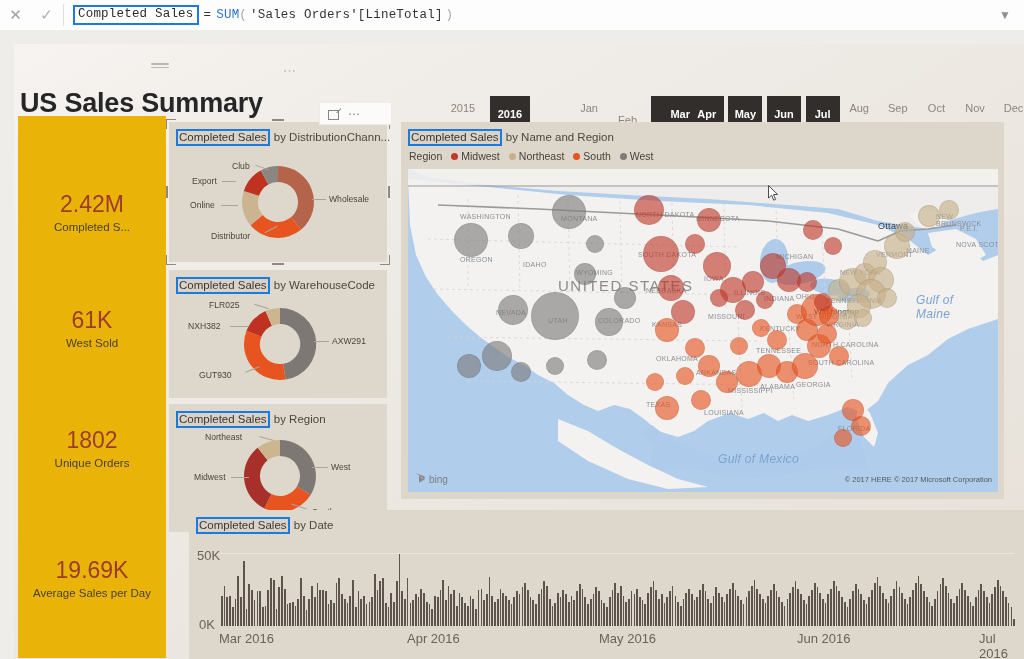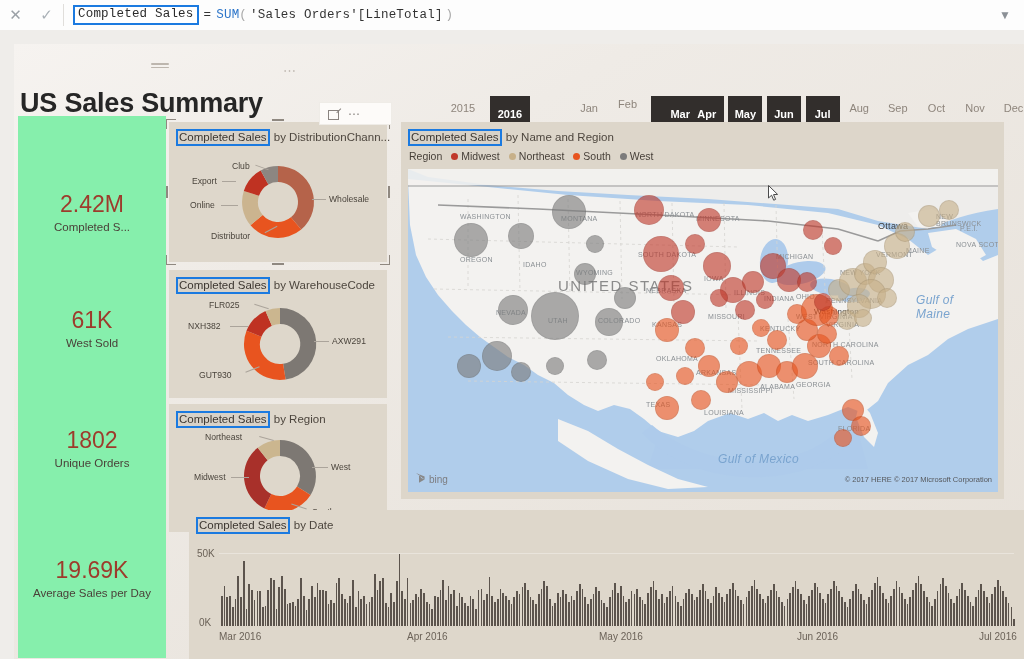--- a/index.html
+++ b/index.html
@@ -62,21 +62,21 @@
   }
 
   
   .vhandle{position:absolute;width:18px;height:8px;}
   .vhandle i{display:block;height:1.5px;background:#bdb6ae;margin-top:2px;border-radius:1px;}
   .vdots{position:absolute;color:#b8b1a9;font-size:13px;letter-spacing:1px;line-height:8px;}
 
   
   .kpi-panel{
     position:absolute;left:4px;top:72px;width:148px;height:542px;
-    background:#86efac;
+    background:#eab308;
   }
   .kpi{position:absolute;left:0;width:148px;text-align:center;}
   .kpi .val{font-size:23px;color:#9d3b2c;line-height:28px;font-weight:400;}
   .kpi .lab{font-size:11.5px;color:#4a4139;margin-top:3px;}
 
   
   .visual{position:absolute;background:#ded7cb;}
   .vheader{position:absolute;left:7px;top:5px;right:4px;height:16px;}
   .vtitle{
     font-size:11.5px;color:#4d463e;white-space:nowrap;
@@ -129,21 +129,21 @@
   .attr{position:absolute;right:6px;bottom:8px;font-size:7.5px;color:#56585c;white-space:nowrap;}
   .geo{position:absolute;font-size:7px;color:#8a8f93;letter-spacing:.3px;white-space:nowrap;}
   .geo.city{color:#3c3c3c;font-size:9px;}
   .geo.water{color:#7aa4cf;font-style:italic;font-size:12px;}
   .geo.big{font-size:15px;color:#8b8b8b;letter-spacing:1.5px;}
   .bub{position:absolute;border-radius:50%;}
 
   
   .bars{position:absolute;}
   .bar{position:absolute;bottom:0;background:#5c544d;}
-  .axlab{position:absolute;font-size:10px;color:#6b6258;}
+  .axlab{position:absolute;font-size:13px;color:#6b6258;}
   .gridline{position:absolute;height:1px;background:#e9e4dc;}
 
   .cursor{position:absolute;width:11px;height:17px;pointer-events:none;}
 </style>
 </head>
 <body>
 
 <div class="app">
 
   <div class="formula-bar">
@@ -191,21 +191,21 @@
         </div>
       </div>
 
       <div id="year-slicer">
           <div class="sl" style="left: 434px; top: 56px; width: 30px; height: 16px;">2015</div>
           <div class="sl on" style="left: 476px; top: 52px; width: 40px; height: 36px;">2016</div>
         </div>
 
       <div id="month-slicer">
           <div class="sl" style="left: 560px; top: 56px; width: 30px; height: 16px;">Jan</div>
-          <div class="sl" style="left: 598.6px; top: 52px; width: 30px; height: 16px;">Feb</div>
+          <div class="sl" style="left: 598.6px; top: 68px; width: 30px; height: 16px;">Feb</div>
           <div class="sl on" style="left: 637.2px; top: 52px; width: 58px; height: 36px;">Mar</div>
           <div class="sl on" style="left: 675.8px; top: 52px; width: 34px; height: 36px;">Apr</div>
           <div class="sl on" style="left: 714.4px; top: 52px; width: 34px; height: 36px;">May</div>
           <div class="sl on" style="left: 753px; top: 52px; width: 34px; height: 36px;">Jun</div>
           <div class="sl on" style="left: 791.6px; top: 52px; width: 34px; height: 36px;">Jul</div>
           <div class="sl" style="left: 830.2px; top: 56px; width: 30px; height: 16px;">Aug</div>
           <div class="sl" style="left: 868.8px; top: 56px; width: 30px; height: 16px;">Sep</div>
           <div class="sl" style="left: 907.4px; top: 56px; width: 30px; height: 16px;">Oct</div>
           <div class="sl" style="left: 946px; top: 56px; width: 30px; height: 16px;">Nov</div>
           <div class="sl" style="left: 984.6px; top: 56px; width: 30px; height: 16px;">Dec</div>

